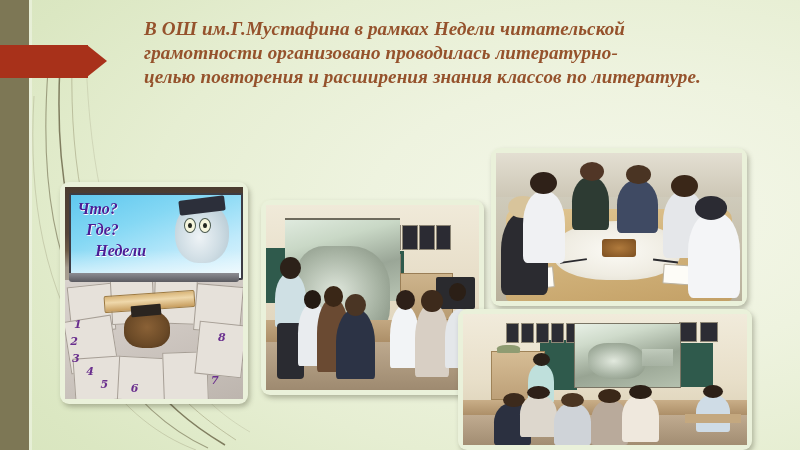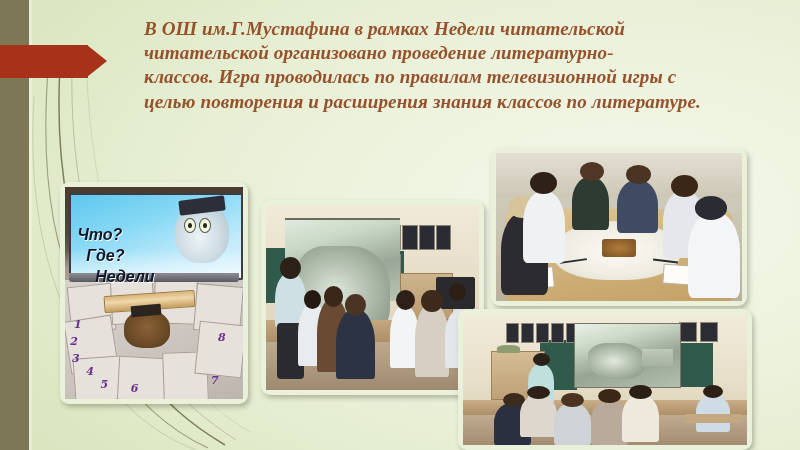--- a/index.html
+++ b/index.html
@@ -95,22 +95,22 @@
   
   .p1-wall   { left:0; top:0; width:100%; height:100%;
                background: linear-gradient(#4a3b30 0%, #55443a 22%, #6b5a48 30%, #a39a8d 38%, #cdc6bb 100%); }
   .p1-board  { left:2%; top:3%; width:96%; height:39%;
                background: linear-gradient(160deg,#5fc7ee 0%, #85d8f4 35%, #bfeafb 70%, #e4f6fd 100%);
                border: 2.5px solid #3c3c44; border-radius:2px; }
   .p1-board-sheen { left:0; bottom:0; width:100%; height:34%;
                background: linear-gradient(transparent, rgba(255,255,255,0.55)); }
   .p1-board-frame { left:2%; top:40.5%; width:96%; height:4.5%;
                background: linear-gradient(#8d8d93,#5a5a60); border-radius:0 0 3px 3px; }
-  .p1-txt { color:#0f172a; font-family:Liberation Sans, sans-serif; font-weight:bold;
-            font-style:italic; text-shadow: 0.6px 0.6px 0 #fff; white-space:nowrap;margin-top:26px; }
+  .p1-txt { color:#4c1d95; font-family:Liberation Serif, serif; font-weight:bold;
+            font-style:italic; text-shadow: 0.6px 0.6px 0 #fff; white-space:nowrap; }
   .p1-t1 { left:7%;  top:6%;  font-size:16px; }
   .p1-t2 { left:12%; top:16%; font-size:16px; }
   .p1-t3 { left:17%; top:26%; font-size:16px; }
   .p1-owl { left:62%; top:7%; width:30%; height:29%;
             background: radial-gradient(ellipse at 45% 58%, #eef3f6 0%, #cfdde4 48%, #a9bfca 100%);
             border-radius: 48% 48% 44% 44%; }
   .p1-owl-cap { left:64%; top:5%; width:26%; height:7%;
             background:#2c2f3a; border-radius:2px; transform: rotate(-7deg); }
   .p1-owl-eye { width:19%; height:22%; background:#f6f6dd; border-radius:50%;
             border:1.2px solid #4b5a50; }
@@ -211,22 +211,21 @@
     <path d="M86,58 C90,170 108,262 162,344 C196,396 226,418 250,432" fill="none" stroke="#9a9678" stroke-width="0.7" opacity="0.35"></path>
   </svg>
 
   <div class="arrow">
     <div class="arrow-body"></div>
     <div class="arrow-head"></div>
   </div>
 
   <div class="title-block">
     <div>В  ОШ им.Г.Мустафина в рамках Недели читательской</div>
-    <div>читательской организовано проведение литературно-</div>
-    <div>классов. Игра проводилась по правилам телевизионной игры с</div>
+    <div>грамотности организовано проводилась литературно-</div>
     <div>целью повторения и расширения знания классов по литературе.</div>
   </div>
 
   <div class="photo" id="photo-1">
     <div class="inner">
       <div class="ph-layer p1-wall"></div>
       <div class="ph-layer p1-paper-area"></div>
 
       <div class="ph-layer p1-sheet" style="left:2%;top:46%;width:24%;height:21%;transform:rotate(-6deg);"></div>
       <div class="ph-layer p1-sheet" style="left:26%;top:44%;width:23%;height:20%;transform:rotate(-3deg);"></div>

